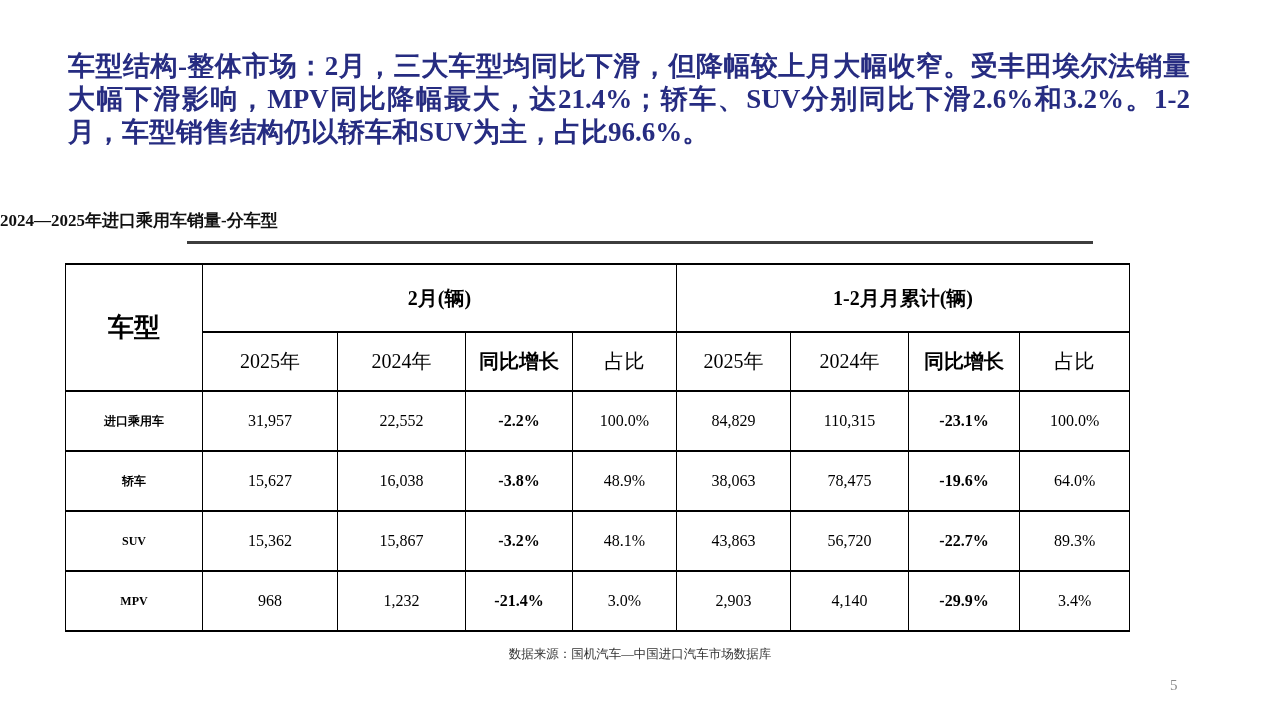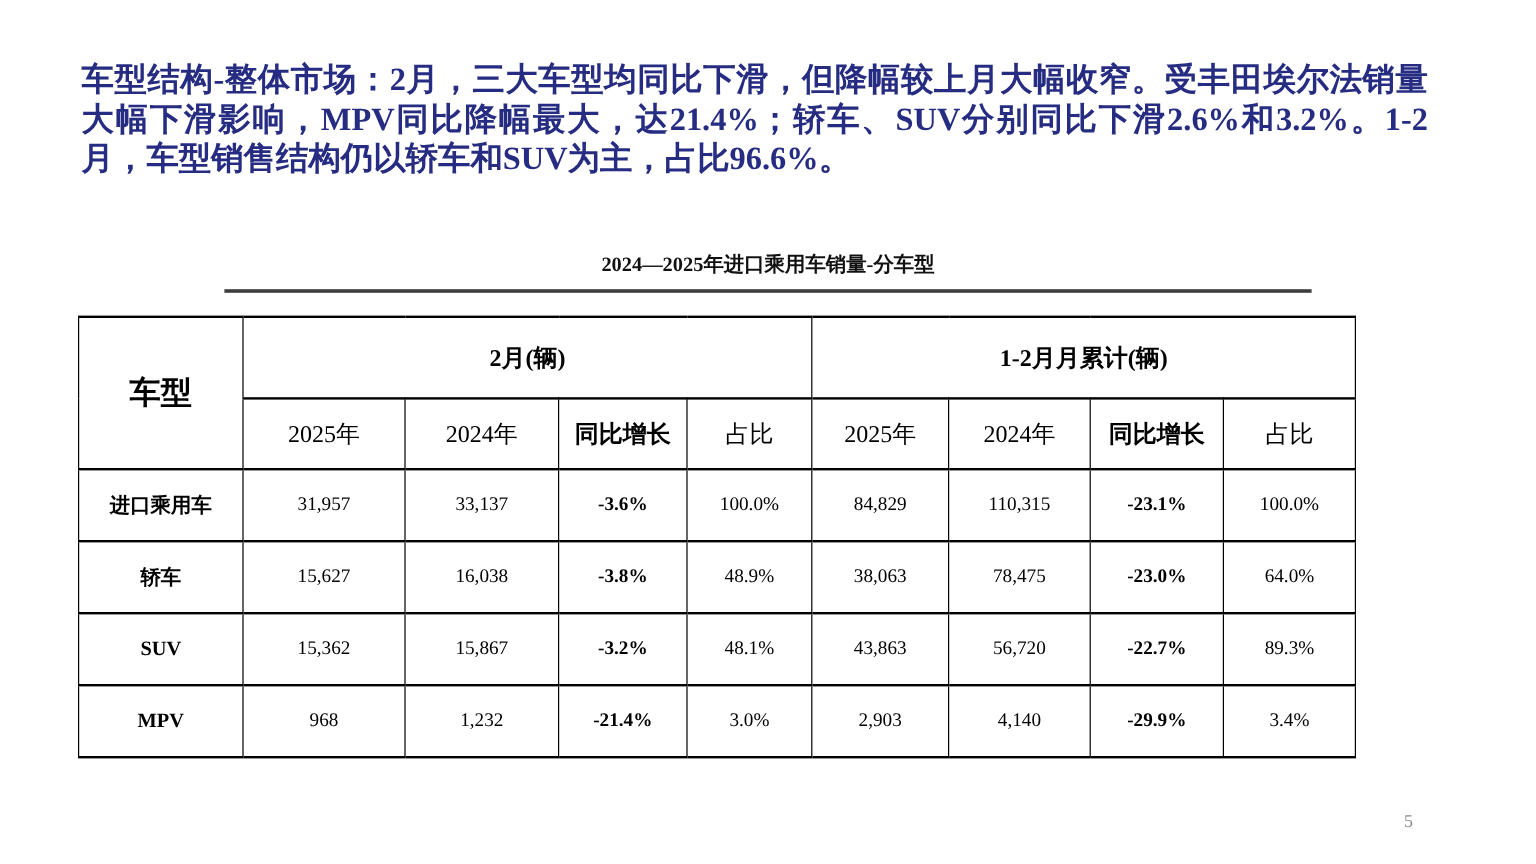--- a/index.html
+++ b/index.html
@@ -23,21 +23,21 @@
     color: #262C81;
     letter-spacing: 0px;
     text-align: justify;
   }
 
   .table-title {
     position: absolute;
     left: 0;
     top: 209px;
     width: 1280px;
-    text-align: center;
+    text-align: left;
     font-size: 17px;
     font-weight: 700;
     color: #111111;
   }
 
   .title-rule {
     position: absolute;
     left: 187px;
     top: 241px;
     width: 906px;
@@ -65,21 +65,21 @@
     white-space: nowrap;
   }
   tr.hrow1 { height: 68px; }
   tr.hrow2 { height: 59px; }
   tr.drow  { height: 60px; }
 
   th.corner { font-size: 26px; font-weight: 700; }
   th.group  { font-size: 20px; font-weight: 700; }
   th.sub    { font-size: 20px; font-weight: 400; }
   th.sub.bold { font-weight: 700; }
-  th.rowlabel { font-size: 17px; font-weight: 700; }
+  th.rowlabel { font-size: 12px; font-weight: 700; }
   td.val   { font-size: 16px; font-weight: 400; }
   td.val.yoy { font-weight: 700; }
 
   .source-note {
     position: absolute;
     left: 0;
     top: 646px;
     width: 1280px;
     text-align: center;
     font-size: 12.5px;
@@ -130,38 +130,38 @@
         <th class="sub">占比</th>
         <th class="sub">2025年</th>
         <th class="sub">2024年</th>
         <th class="sub bold">同比增长</th>
         <th class="sub">占比</th>
       </tr>
 
       <tr class="drow">
         <th class="rowlabel">进口乘用车</th>
         <td class="val">31,957</td>
-        <td class="val">33,137</td>
-        <td class="val yoy">-3.6%</td>
+        <td class="val">22,552</td>
+        <td class="val yoy">-2.2%</td>
         <td class="val">100.0%</td>
         <td class="val">84,829</td>
         <td class="val">110,315</td>
         <td class="val yoy">-23.1%</td>
         <td class="val">100.0%</td>
       </tr>
 
       <tr class="drow">
         <th class="rowlabel">轿车</th>
         <td class="val">15,627</td>
         <td class="val">16,038</td>
         <td class="val yoy">-3.8%</td>
         <td class="val">48.9%</td>
         <td class="val">38,063</td>
         <td class="val">78,475</td>
-        <td class="val yoy">-23.0%</td>
+        <td class="val yoy">-19.6%</td>
         <td class="val">64.0%</td>
       </tr>
 
       <tr class="drow">
         <th class="rowlabel">SUV</th>
         <td class="val">15,362</td>
         <td class="val">15,867</td>
         <td class="val yoy">-3.2%</td>
         <td class="val">48.1%</td>
         <td class="val">43,863</td>
@@ -177,16 +177,17 @@
         <td class="val yoy">-21.4%</td>
         <td class="val">3.0%</td>
         <td class="val">2,903</td>
         <td class="val">4,140</td>
         <td class="val yoy">-29.9%</td>
         <td class="val">3.4%</td>
       </tr>
     </tbody>
   </table>
 
+  <div class="source-note">数据来源：国机汽车—中国进口汽车市场数据库</div>
 
   <div class="page-number">5</div>
 
 </div>
 
 </body></html>

